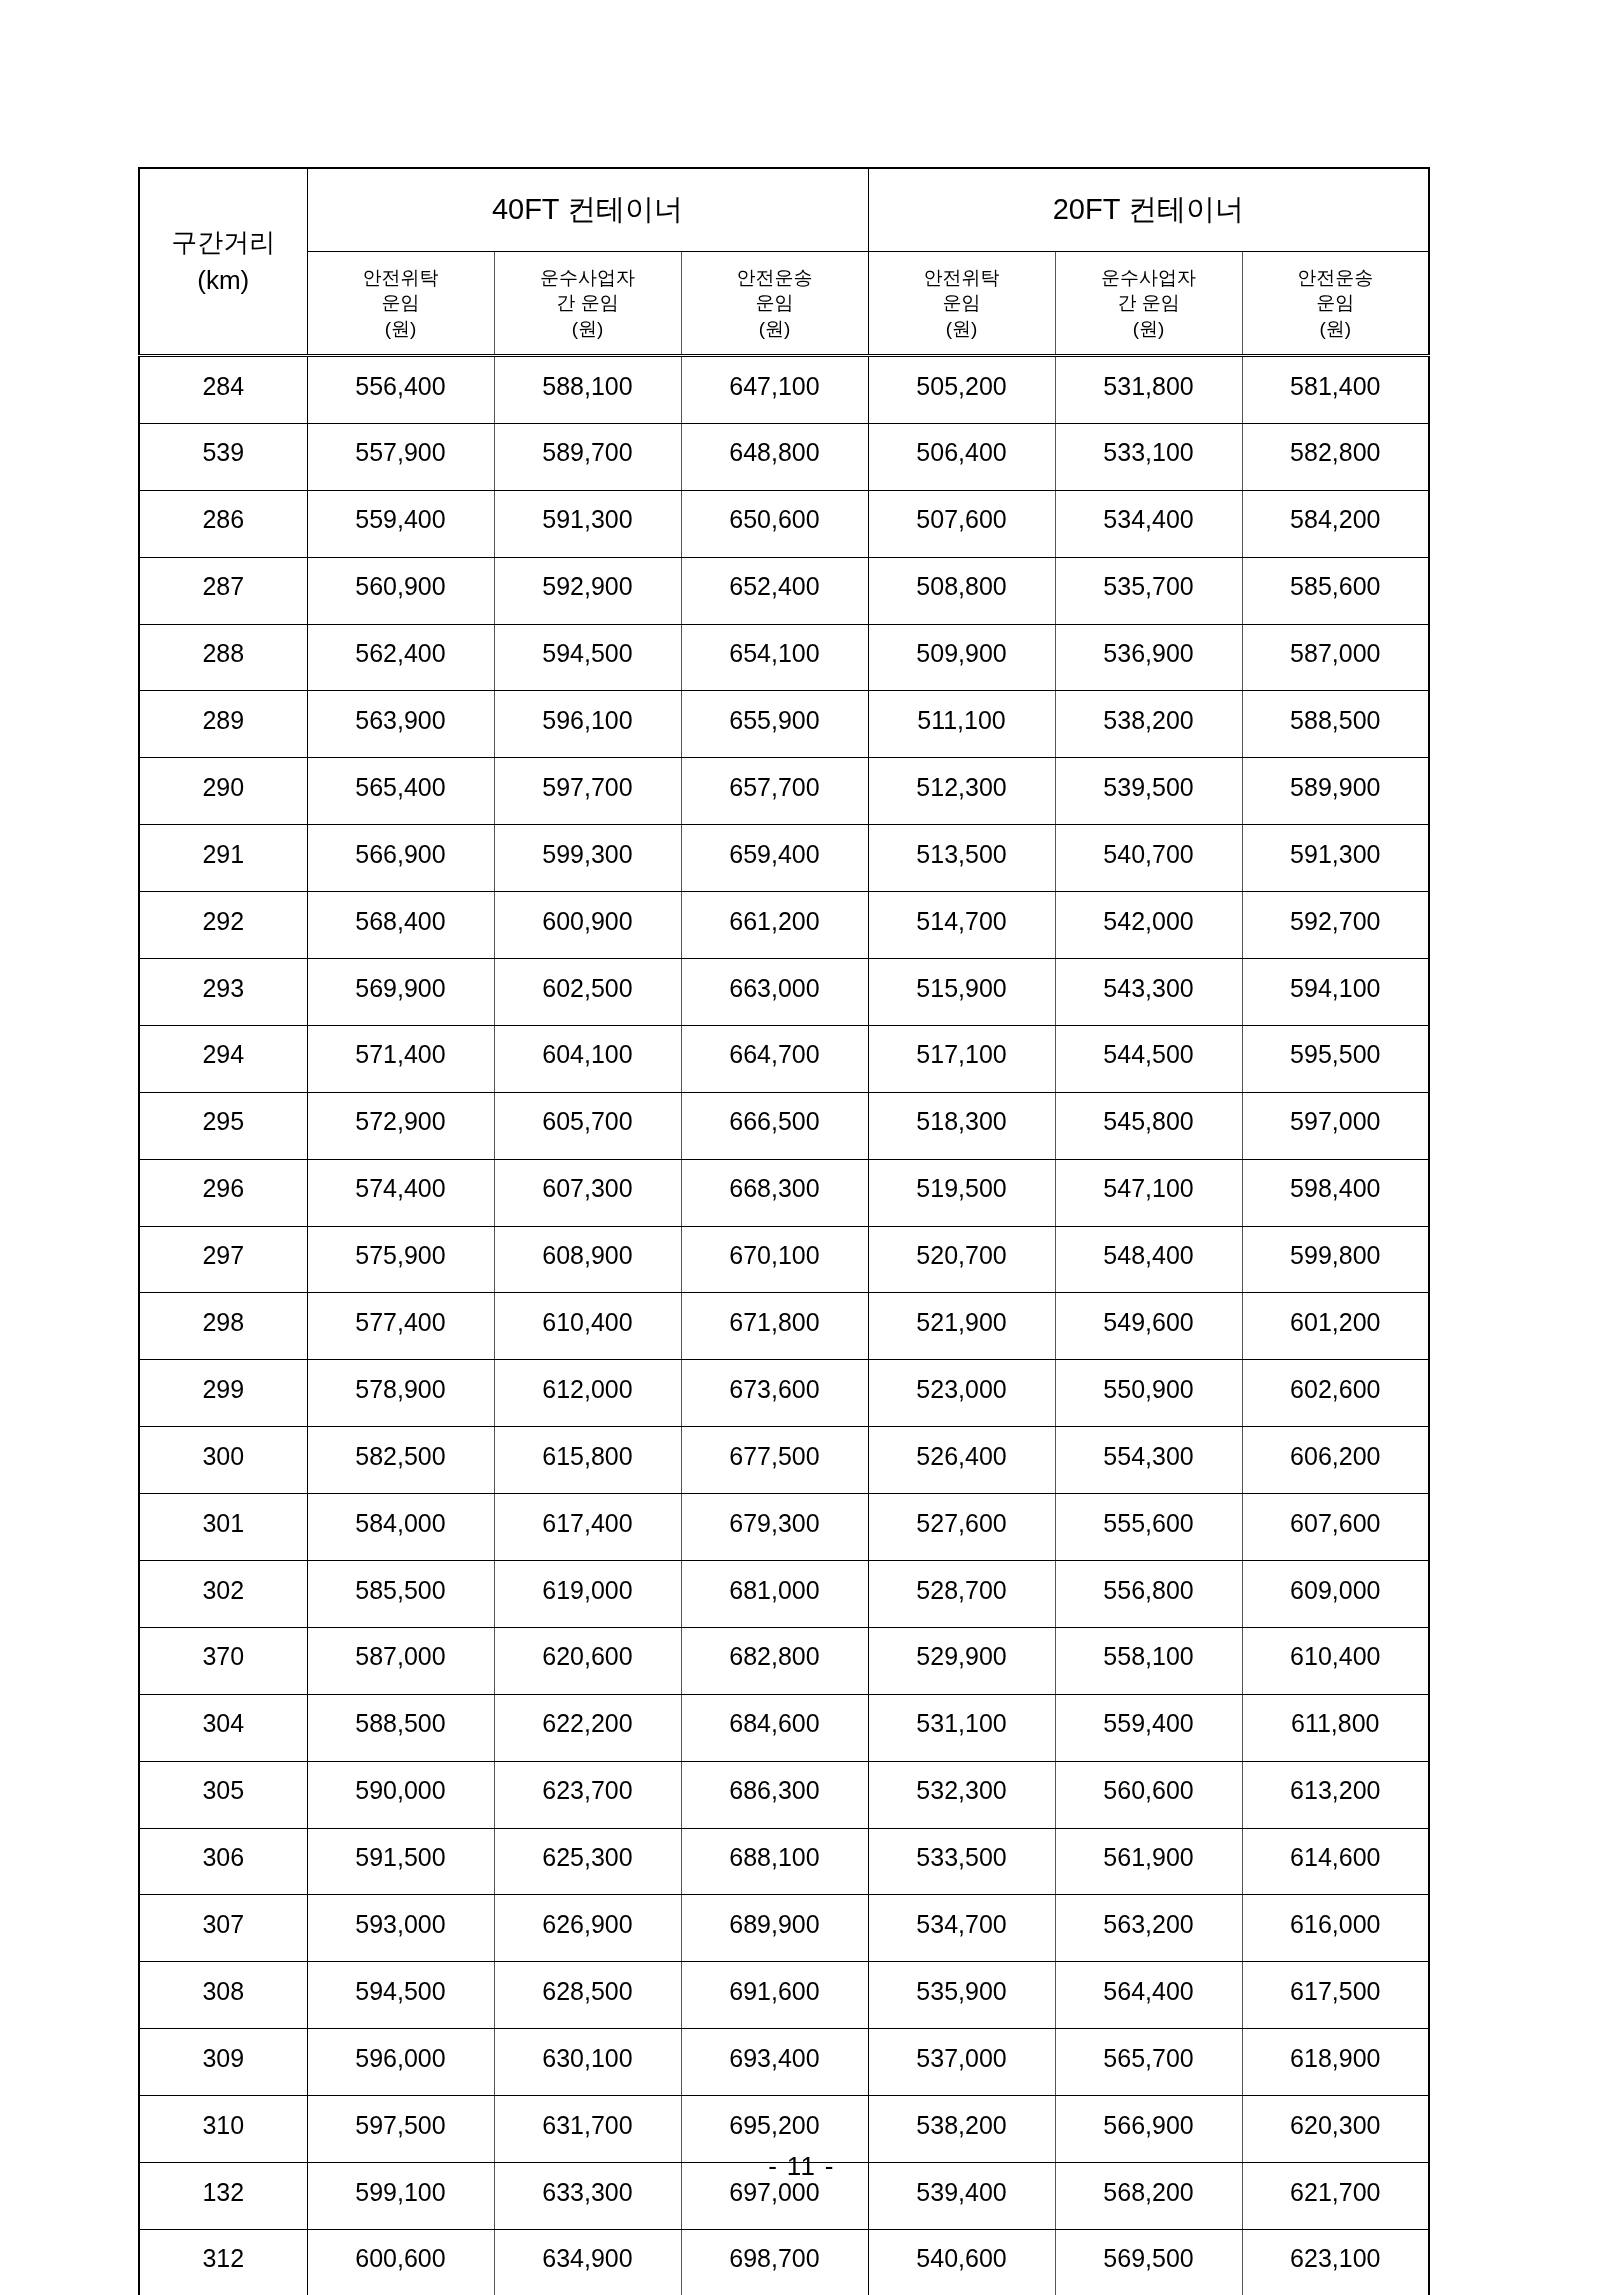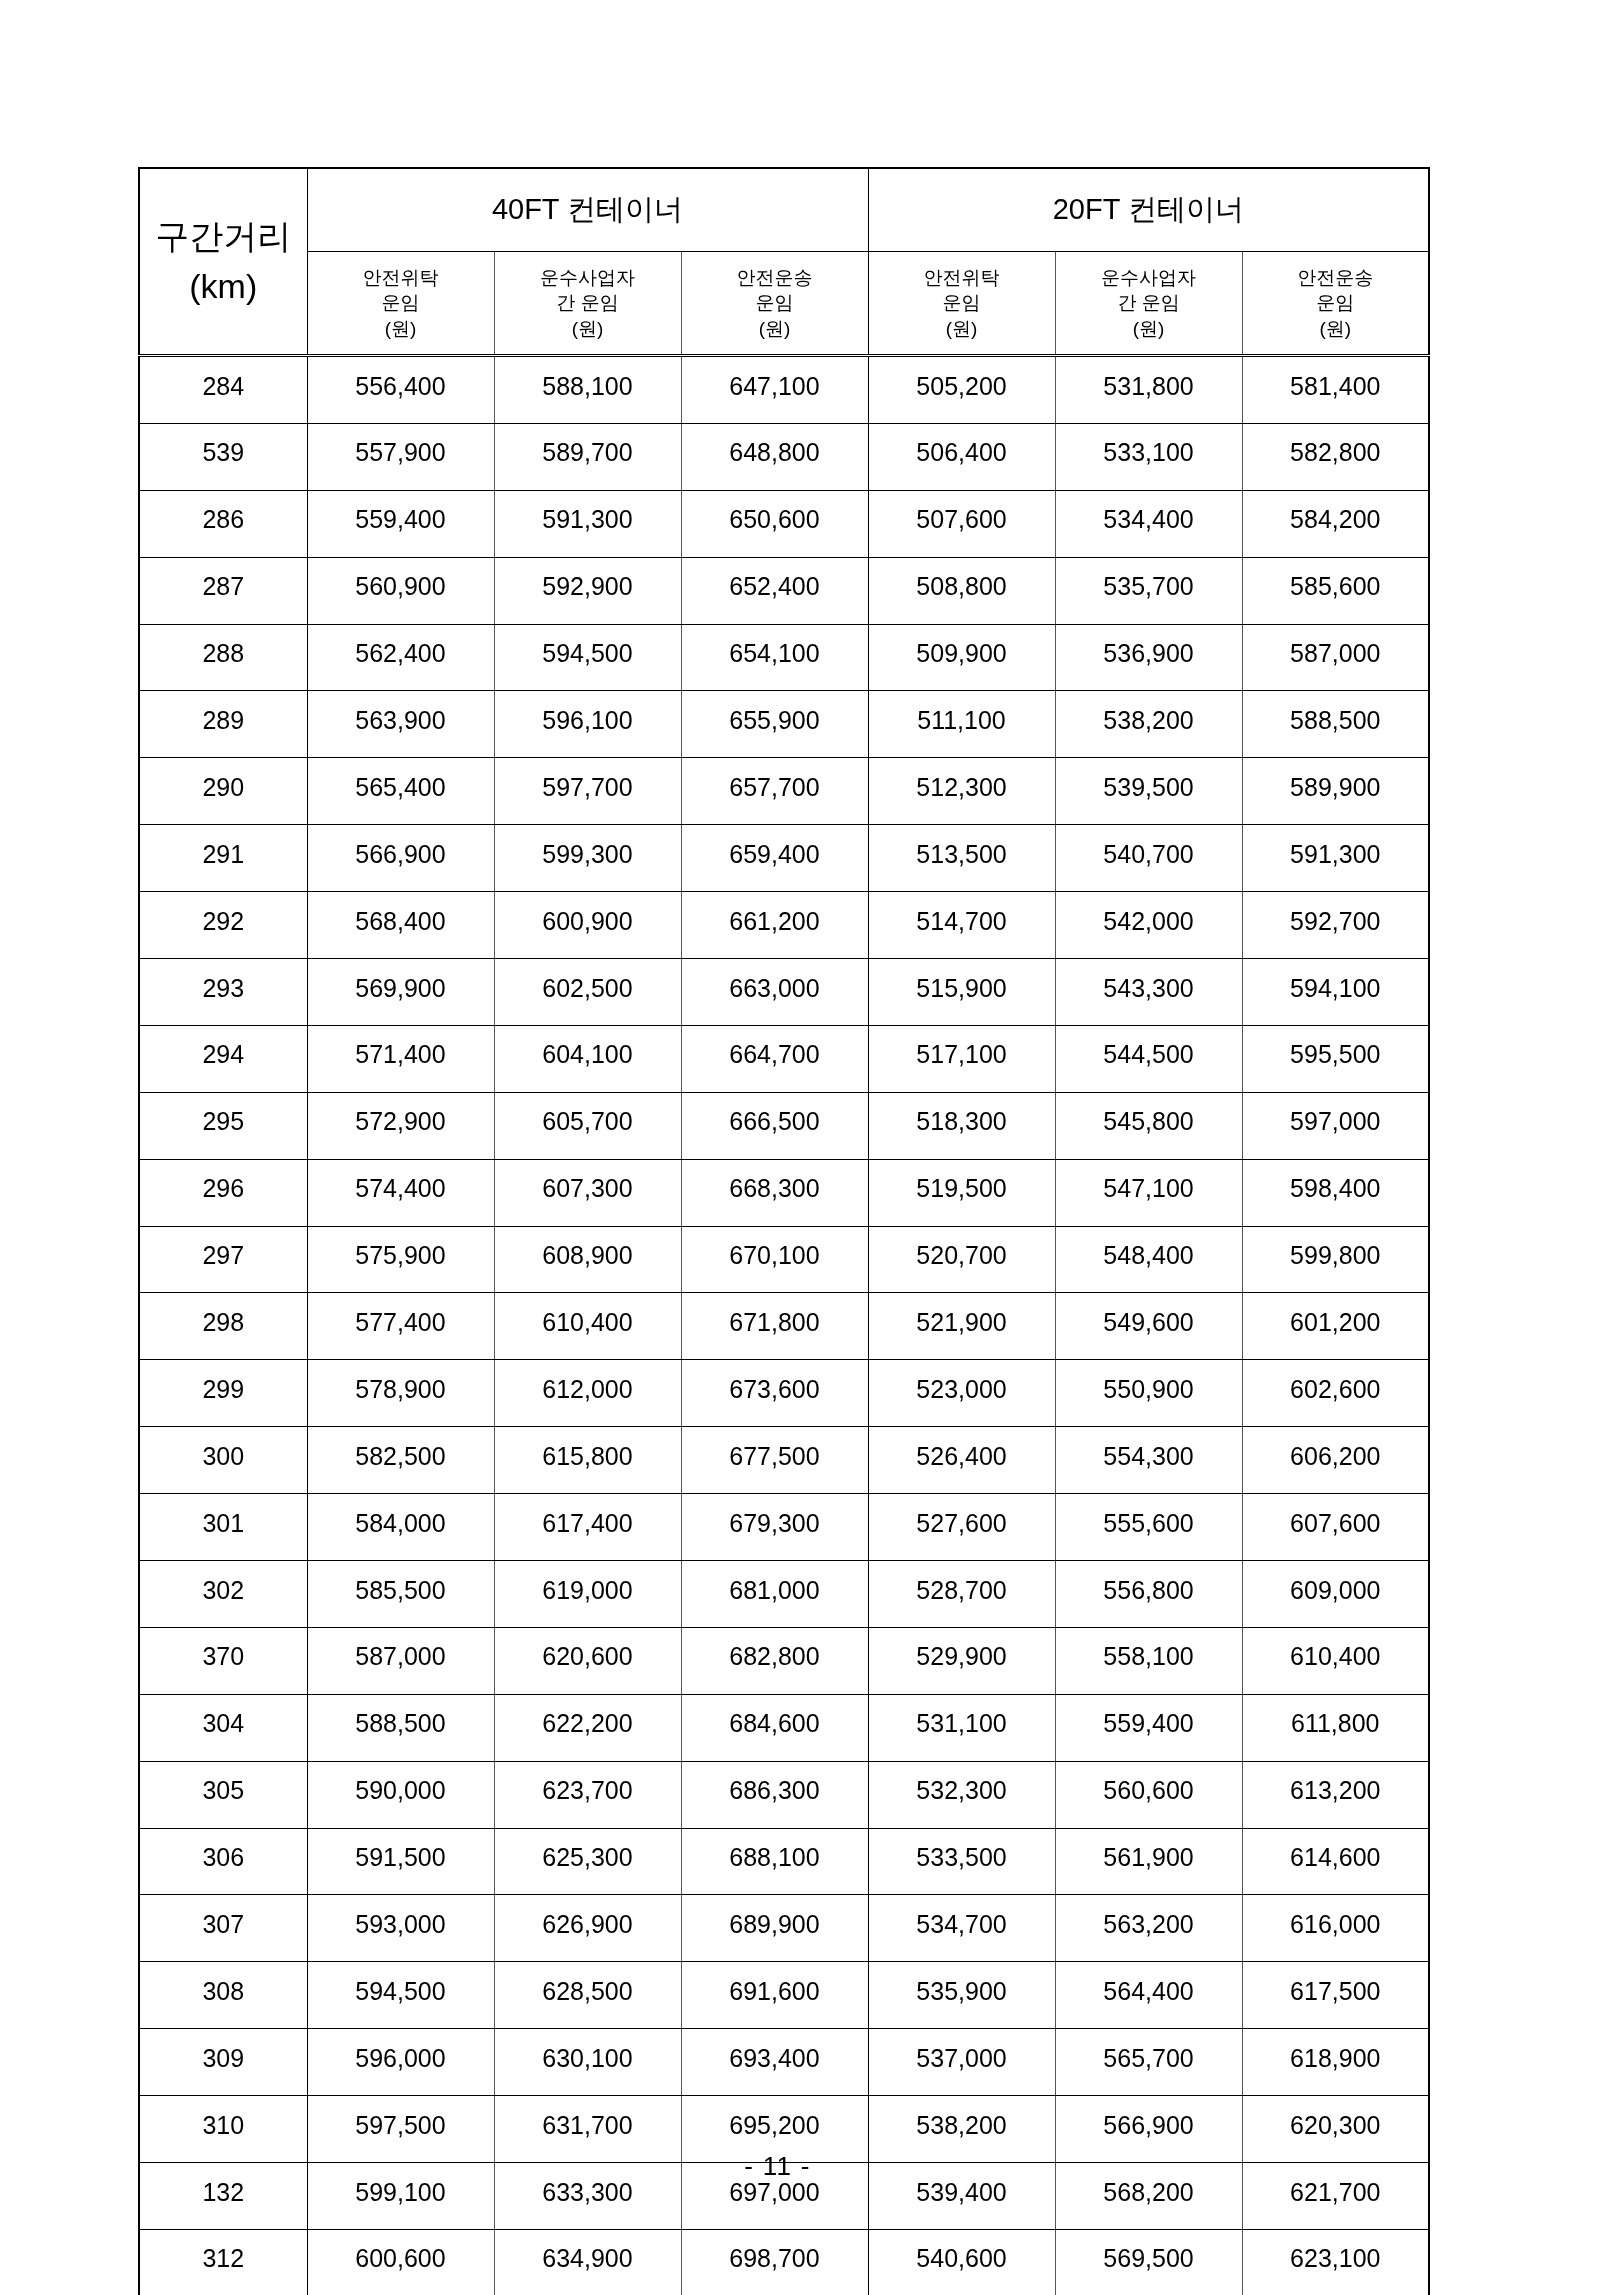--- a/index.html
+++ b/index.html
@@ -45,21 +45,21 @@
   
   .title-row th.group-th {
     height: 80px;
     font-size: 29px;
     font-weight: normal;
     border-bottom: 1.3px solid #000000;
     white-space: pre-line;
   }
   
   th.distance-th {
-    font-size: 34px;
+    font-size: 26px;
     font-weight: normal;
     line-height: 1.45;
     white-space: pre-line;
     border-right: 1.3px solid #000000;
     border-bottom: 3.9px double #000000;
   }
   
   .sub-row th.sub-th {
     height: 100px;
     font-size: 19px;
@@ -85,20 +85,21 @@
     margin-left: 10px;
   }
   .page-number {
     position: absolute;
     top: 2151px;
     left: 0;
     width: 1555px;
     text-align: center;
     font-size: 26px;
     letter-spacing: 1.3px;
+    padding-left: 24px;
   }
 </style>
 </head>
 <body>
 
 <div class="page">
 
   <table class="fare-table">
     <colgroup>
       <col style="width:168px">

